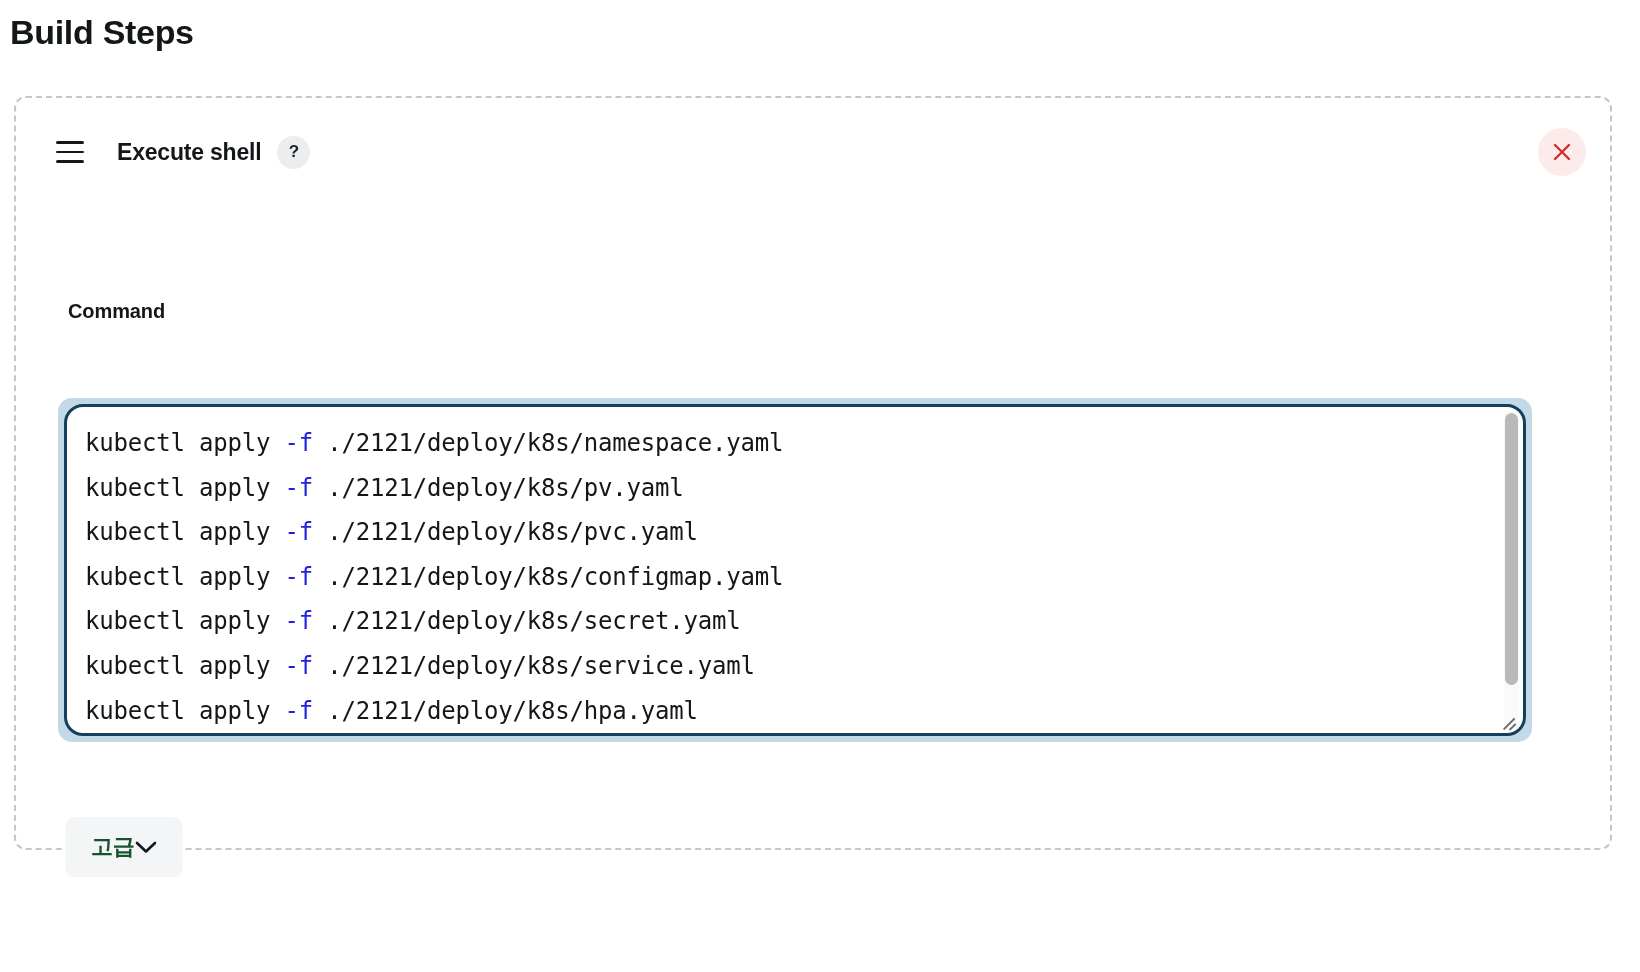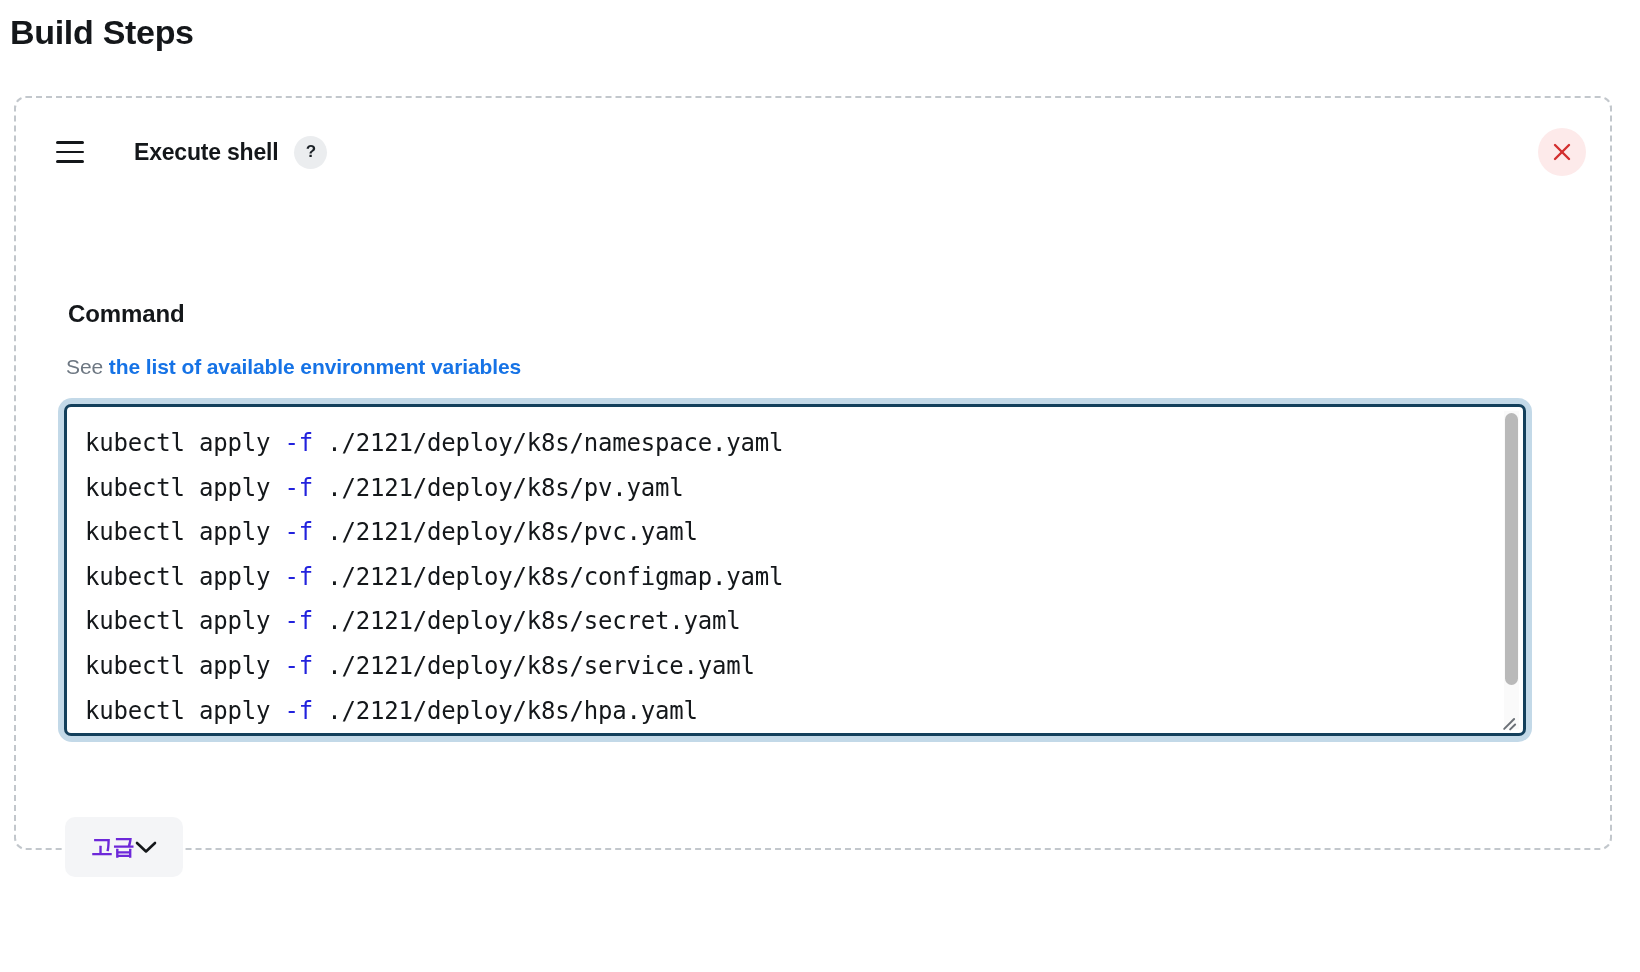--- a/index.html
+++ b/index.html
@@ -72,21 +72,21 @@
   }
   .drag-handle span {
     display: block;
     width: 28px;
     height: 2.5px;
     background: #14171a;
     border-radius: 2px;
   }
 
   .step-title {
-    margin-left: 46px;
+    margin-left: 29px;
     font-size: 23px;
     font-weight: 700;
     letter-spacing: -0.2px;
     color: #14171a;
   }
 
   .help-badge {
     margin-left: 16px;
     width: 33px;
     height: 33px;
@@ -118,21 +118,21 @@
     cursor: pointer;
     padding: 0;
   }
   .close-button svg { display: block; }
 
   
   .command-label {
     position: absolute;
     left: 52px;
     top: 202px;
-    font-size: 24px;
+    font-size: 20px;
     font-weight: 700;
     letter-spacing: -0.1px;
     color: #14171a;
   }
 
   .env-hint {
     position: absolute;
     left: 50px;
     top: 257px;
     font-size: 21px;
@@ -158,21 +158,21 @@
     border-radius: 14px;
     padding: 6px;
   }
   .command-field {
     position: relative;
     width: 100%;
     height: 100%;
     box-sizing: border-box;
     background: #ffffff;
     border: 3px solid #14405c;
-    border-radius: 7px;
+    border-radius: 19px;
     overflow: hidden;
   }
 
   .code-area {
     position: absolute;
     left: 0;
     top: 0;
     right: 0;
     bottom: 0;
     padding: 14px 40px 14px 18px;
@@ -238,21 +238,21 @@
     align-items: center;
     gap: 0;
     background: #f4f5f7;
     border: none;
     border-radius: 10px;
     padding: 0 24px;
     height: 58px;
     font-family: "Liberation Sans", sans-serif;
     font-size: 22px;
     font-weight: 600;
-    color: #6d28d9;
+    color: #14532d;
     cursor: pointer;
     letter-spacing: -0.2px;
   }
   .pill-button .chevron { display: flex; align-items: center; }
 
   .advanced-button-holder {
     position: absolute;
     left: 49px;
     top: 719px;
   }
@@ -289,23 +289,20 @@
       <button class="close-button">
         <svg width="26" height="26" viewBox="0 0 26 26">
           <line x1="6" y1="6" x2="20" y2="20" stroke="#d32f2f" stroke-width="2.4" stroke-linecap="round"></line>
           <line x1="20" y1="6" x2="6" y2="20" stroke="#d32f2f" stroke-width="2.4" stroke-linecap="round"></line>
         </svg>
       </button>
     </div>
 
     <div class="command-label">Command</div>
 
-    <div class="env-hint">
-      <span>See </span><a class="env-link" href="#">the list of available environment variables</a>
-    </div>
 
     <div class="command-field-wrap">
       <div class="command-field">
         <div class="code-area"><div>kubectl apply <span class="flag">-f</span> ./2121/deploy/k8s/namespace.yaml</div><div>kubectl apply <span class="flag">-f</span> ./2121/deploy/k8s/pv.yaml</div><div>kubectl apply <span class="flag">-f</span> ./2121/deploy/k8s/pvc.yaml</div><div>kubectl apply <span class="flag">-f</span> ./2121/deploy/k8s/configmap.yaml</div><div>kubectl apply <span class="flag">-f</span> ./2121/deploy/k8s/secret.yaml</div><div>kubectl apply <span class="flag">-f</span> ./2121/deploy/k8s/service.yaml</div><div>kubectl apply <span class="flag">-f</span> ./2121/deploy/k8s/hpa.yaml</div></div>
 
         <div class="code-scrollbar">
           <div class="thumb"></div>
         </div>
 
         <div class="resize-grip">

